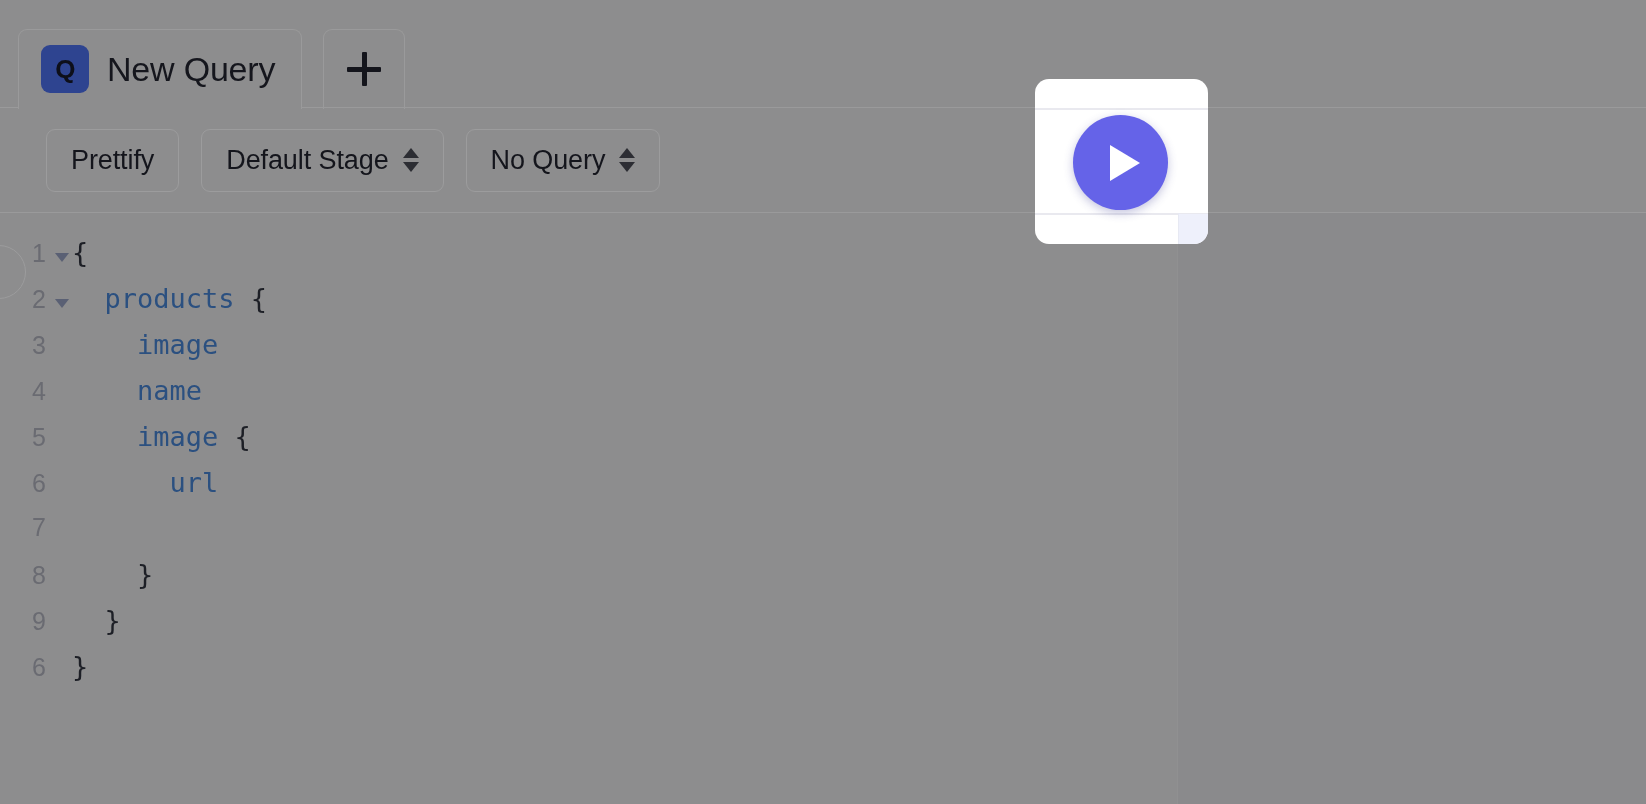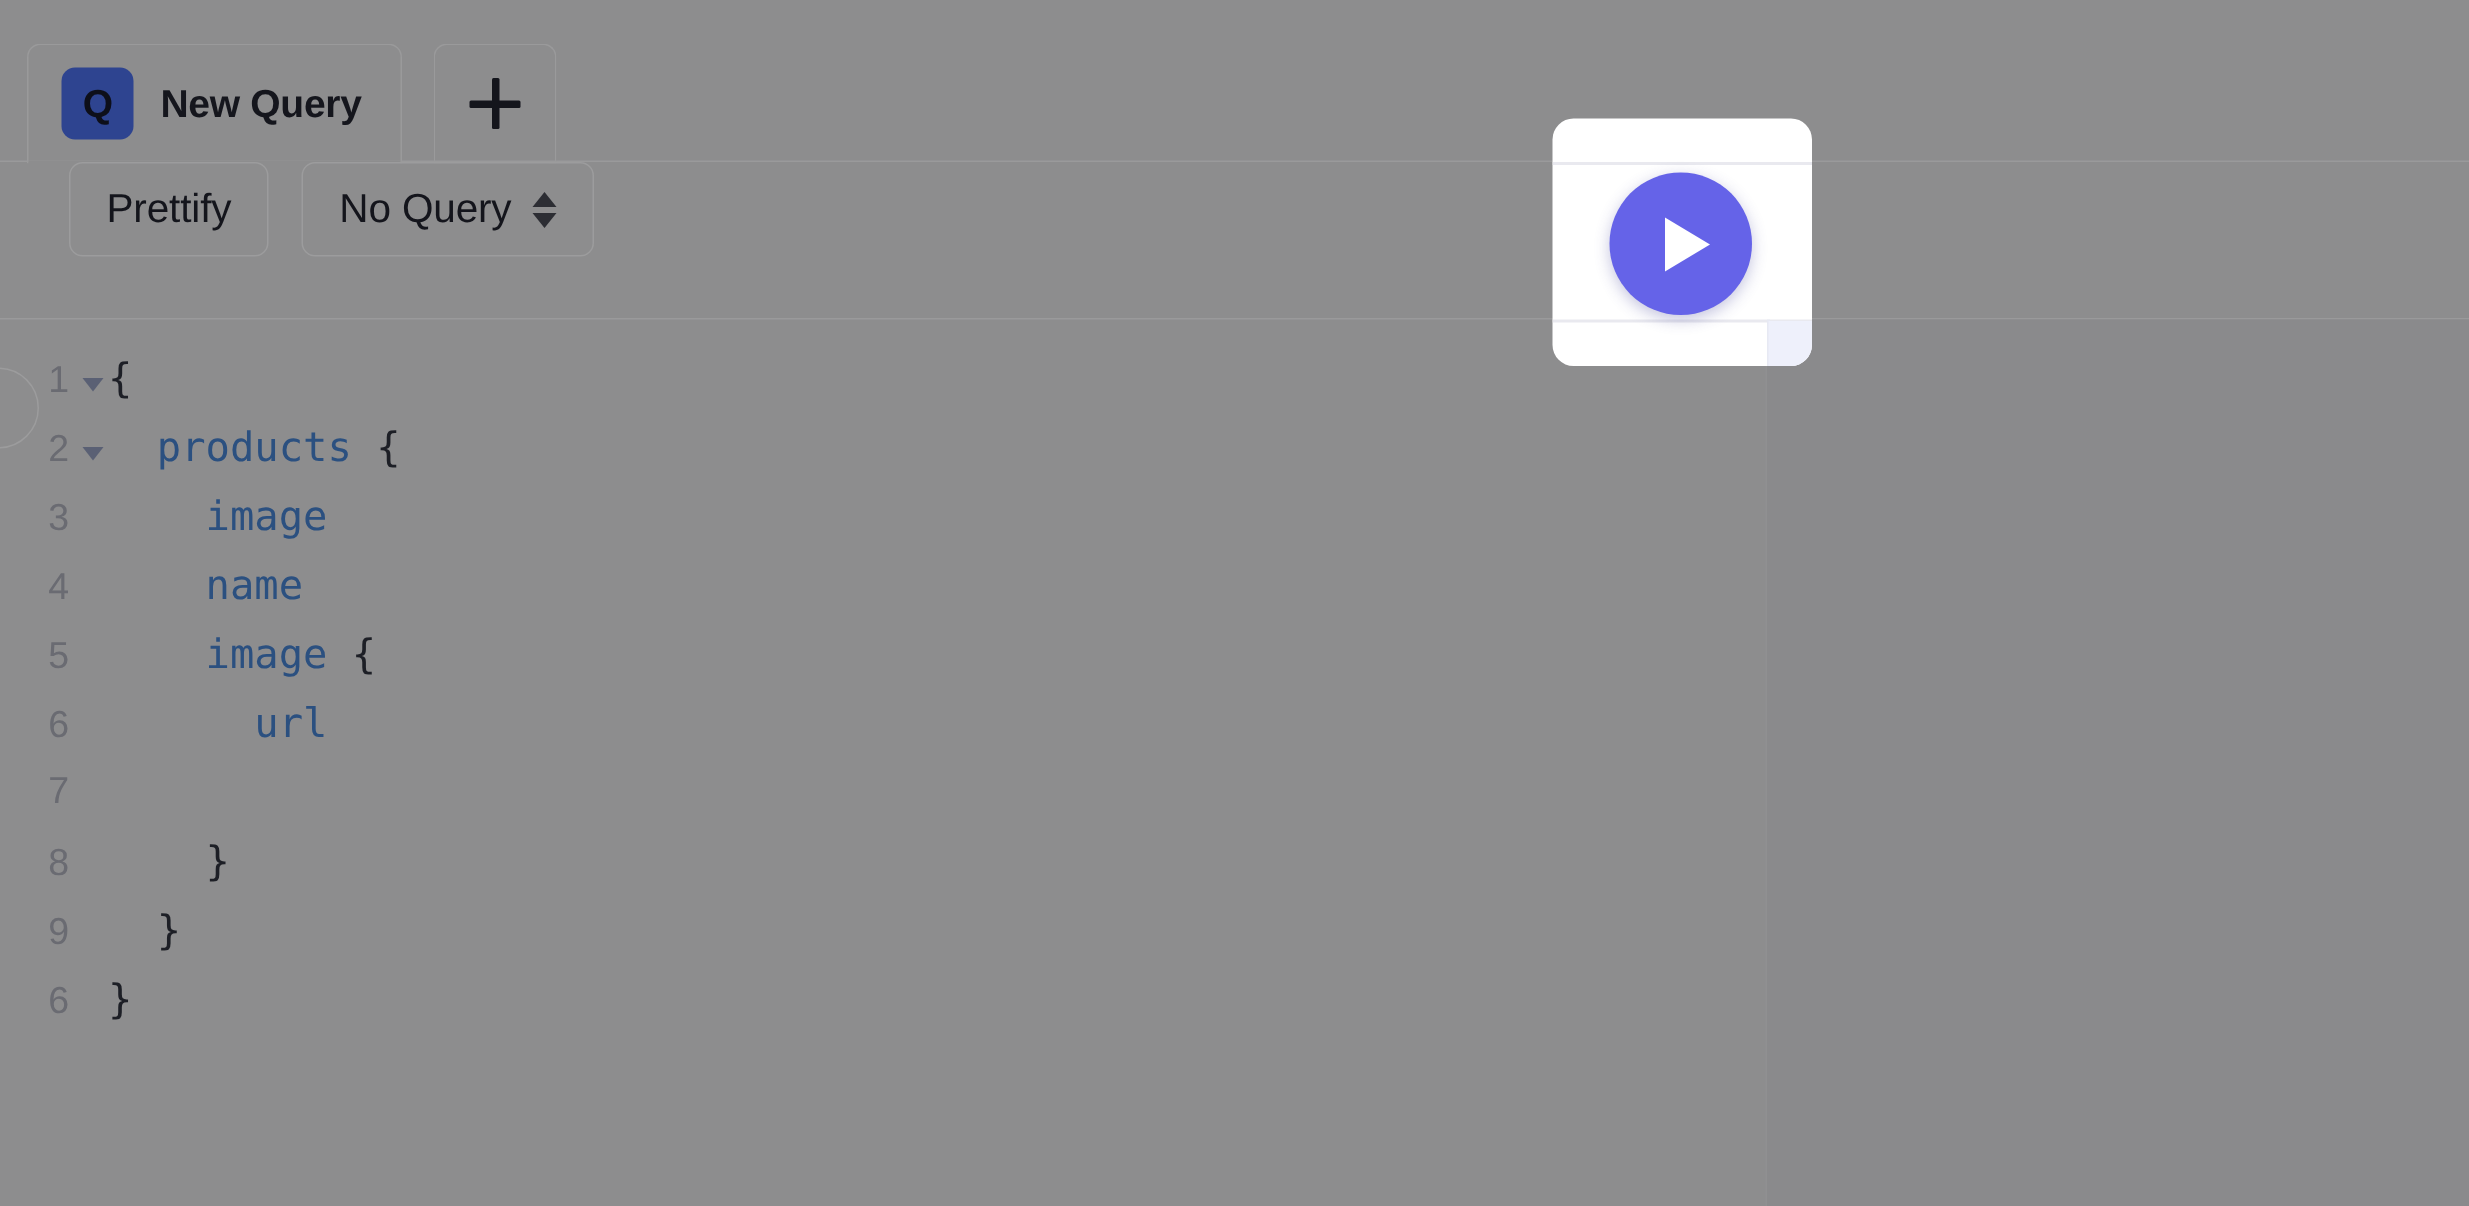--- a/index.html
+++ b/index.html
@@ -64,22 +64,22 @@
     font-size: 26px;
     font-weight: 700;
     display: flex;
     align-items: center;
     justify-content: center;
     letter-spacing: -0.5px;
     flex: 0 0 auto;
   }
 
   .tab-title {
-    font-size: 26px;
-    font-weight: 700;
+    font-size: 34px;
+    font-weight: 400;
     color: #15161d;
     letter-spacing: -0.2px;
     white-space: nowrap;
   }
 
   .tab-add {
     width: 82px;
     height: 80px;
     margin-left: 21px;
     border: 1.5px solid #9a9a9b;
@@ -109,21 +109,21 @@
 
   
   .toolbar {
     position: absolute;
     left: 0;
     top: 108px;
     right: 0;
     height: 105px;
     border-bottom: 1.5px solid #9a9a9b;
     display: flex;
-    align-items: flex-start;
+    align-items: center;
     padding-left: 46px;
     gap: 22px;
   }
 
   .tb-btn {
     height: 63px;
     border: 1.5px solid #9c9c9d;
     border-radius: 9px;
     background: transparent;
     display: flex;
@@ -317,20 +317,24 @@
 
   <div class="toolbar">
 
     <div class="edge-circle"></div>
 
     <button class="tb-btn">
       <span>Prettify</span>
     </button>
 
 
+    <button class="tb-btn">
+      <span>Default Stage</span>
+      <span class="sort-icon"></span>
+    </button>
 
     <button class="tb-btn">
       <span>No Query</span>
       <span class="sort-icon"></span>
     </button>
 
   </div>
 
   <div class="editor">
     <div id="code-body">

